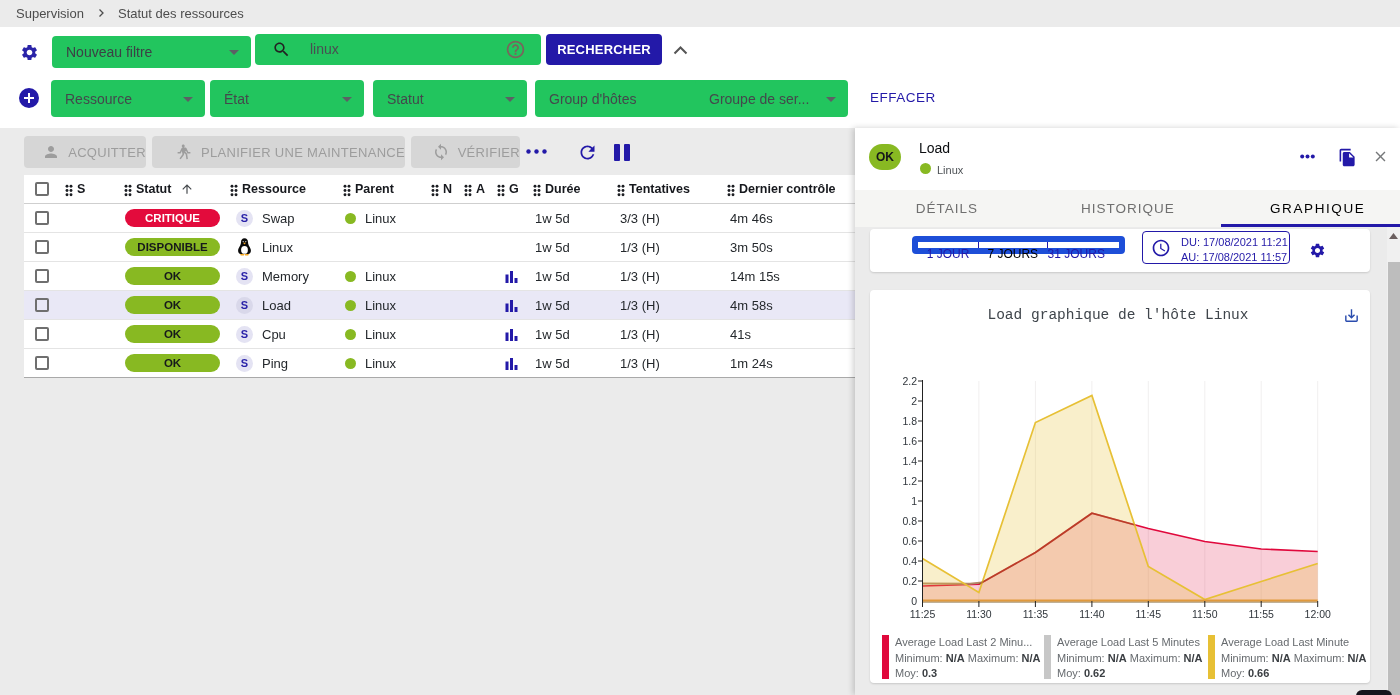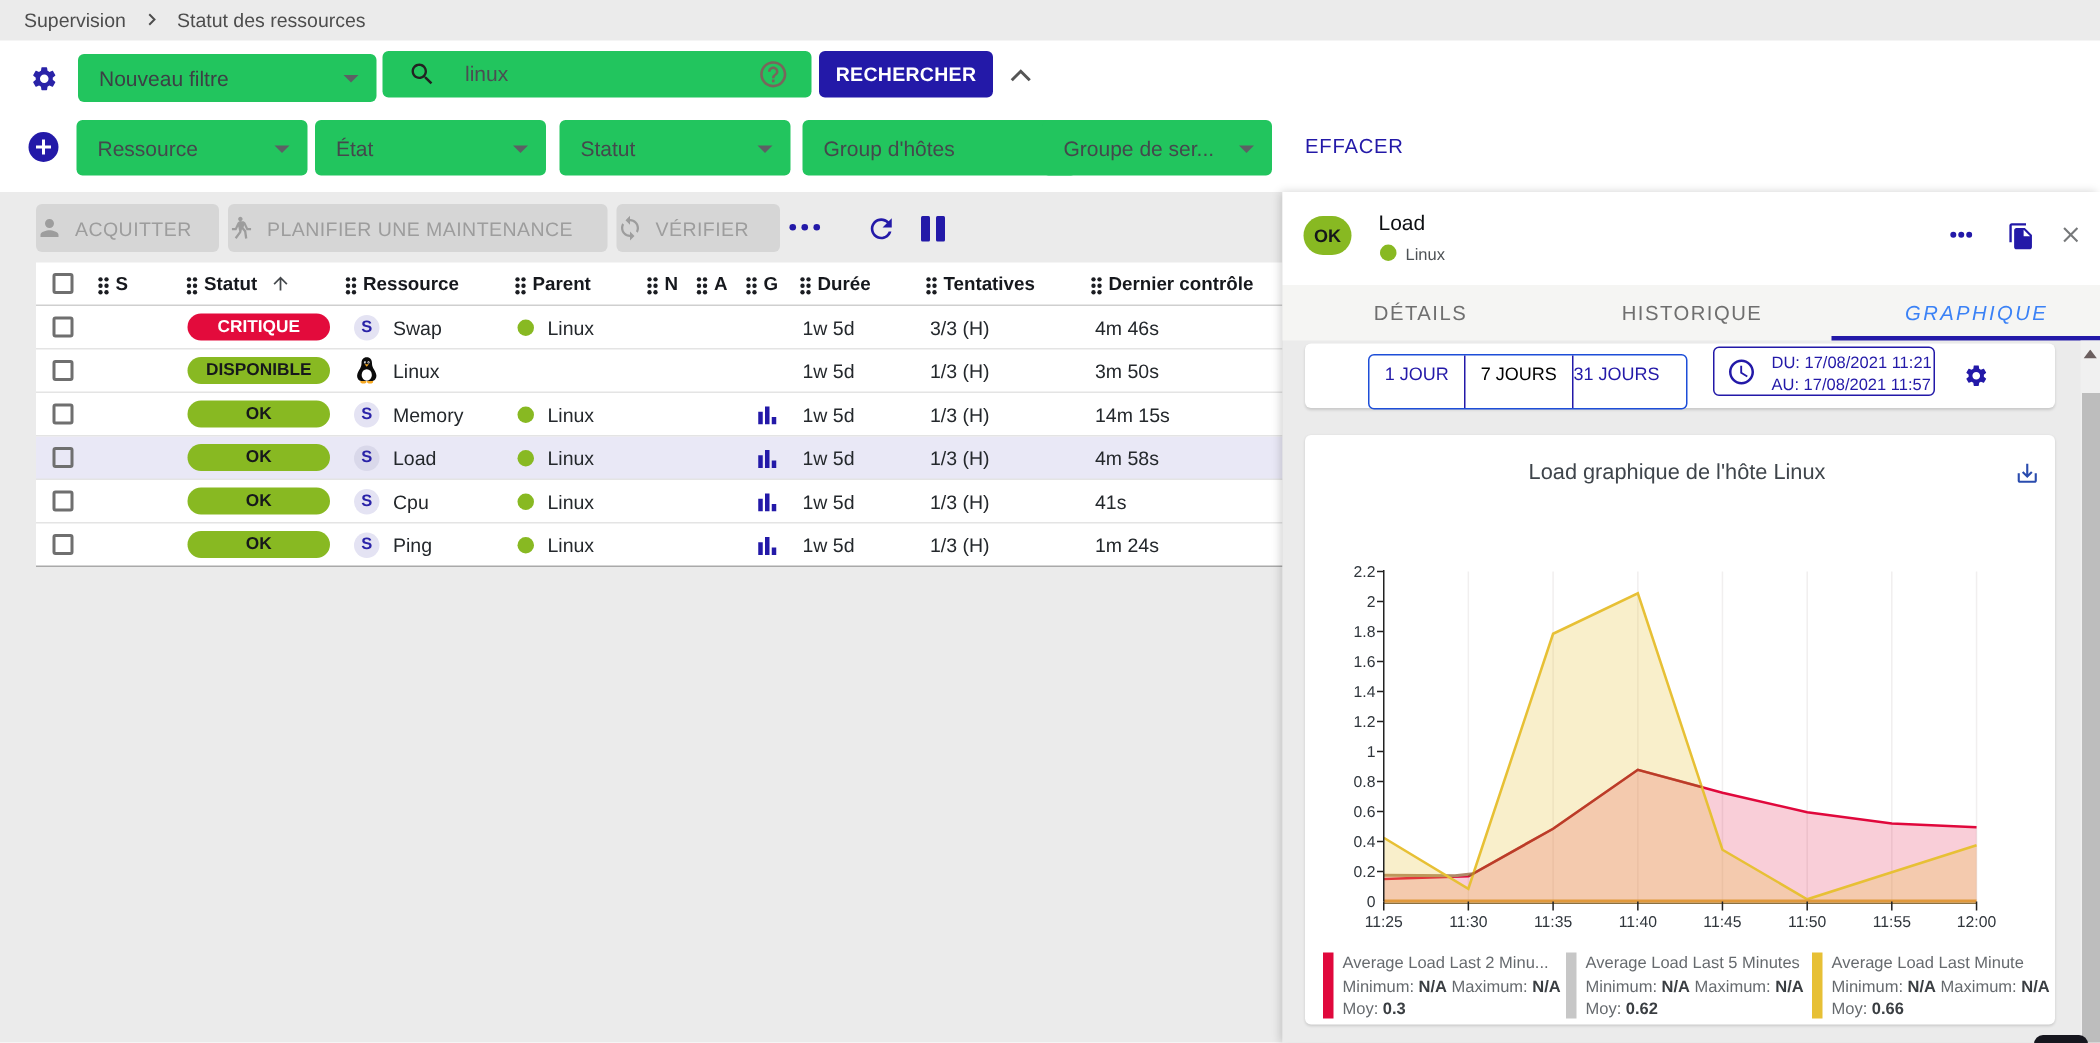--- a/index.html
+++ b/index.html
@@ -8,21 +8,21 @@
   .abs { position:absolute; }
   .crumb { left:0; top:0; width:1400px; height:27px; background:#ebebeb;
     font-size:13px; color:#4d4d4d; }
   .sel { background:#22c55e; border-radius:4px; }
   .sel .lbl { position:absolute; left:14px; top:50%; transform:translateY(-50%);
     font-size:14px; color:#44484c; white-space:nowrap; }
   .caret { position:absolute; right:12px; top:50%; margin-top:-2px;
     width:0; height:0; border-left:5px solid transparent; border-right:5px solid transparent;
     border-top:5px solid #5c6064; }
   .btn-dis { background:#d6d6d6; border-radius:4px; color:#9d9d9d;
-    font-size:13px; display:flex; align-items:center; justify-content:flex-start;
+    font-size:13px; display:flex; align-items:center; justify-content:flex-end;
     letter-spacing:.3px; white-space:nowrap; }
   .pill { border-radius:10px; width:95px; height:18px; text-align:center;
     font-size:11.5px; font-weight:bold; line-height:18px; }
   .cbx { width:14px; height:14px; border:2px solid #6f6f6f; border-radius:2px; }
   .rowline { position:absolute; left:0; right:0; height:1px; background:#e4e4e4; }
   .hdrtxt { font-size:12.5px; font-weight:bold; color:#16181d; white-space:nowrap; }
   .celltxt { font-size:13px; color:#24282c; white-space:nowrap; }
   .scircle { width:17px; height:17px; border-radius:50%; background:#e4e3f3;
     color:#2a23a8; font-size:11px; font-weight:bold; text-align:center; line-height:17px; }
   .gdot { width:11px; height:11px; border-radius:50%; background:#88b922; }
@@ -283,41 +283,41 @@
   </svg>
 <svg class="abs" style="left:1338px;top:148px;" width="19" height="19" viewBox="0 0 24 24">
     <path fill="#2319a8" d="M16 1H4c-1.1 0-2 .9-2 2v14h2V3h12V1zm-1 4 6 6v10c0 1.1-.9 2-2 2H7.99C6.89 23 6 22.1 6 21l.01-14c0-1.1.89-2 1.99-2H15zm-1 7h5.5L14 6.5V12z"></path>
   </svg>
 <svg class="abs" style="left:1372px;top:148px;" width="17" height="17" viewBox="0 0 24 24">
     <path fill="#76787a" d="M19 6.41 17.59 5 12 10.59 6.41 5 5 6.41 10.59 12 5 17.59 6.41 19 12 13.41 17.59 19 19 17.59 13.41 12z"></path>
   </svg>
 
 <span class="abs tabtxt" style="left:856px;top:201px;width:182px;text-align:center;">DÉTAILS</span>
 <span class="abs tabtxt" style="left:1037px;top:201px;width:182px;text-align:center;">HISTORIQUE</span>
-<span class="abs tabtxt" style="left:1270px;top:201px;letter-spacing:1.6px;color:#3b82f6;font-style:italic;">GRAPHIQUE</span>
+<span class="abs tabtxt" style="left:1270px;top:201px;letter-spacing:1.6px;color:#000000;">GRAPHIQUE</span>
 <div class="abs" style="left:1221px;top:224px;width:179px;height:3px;background:#2319a8;"></div>
 
 <div class="abs" style="left:870px;top:229px;width:500px;height:43px;background:#fff;border-radius:4px;box-shadow:0 1px 2px rgba(0,0,0,0.15);"></div>
-<div class="abs" style="left:912px;top:236px;width:213px;height:37px;border:1px solid #1d4ed8;border-radius:4px;display:flex;">
+<div class="abs" style="left:912px;top:236px;width:213px;height:18px;border:6px solid #1d4ed8;border-radius:4px;display:flex;">
   <div style="width:64px;border-right:1px solid #2319a8;color:#2319a8;font-size:12px;font-weight:500;text-align:center;line-height:25px;">1 JOUR</div>
   <div style="width:72px;border-right:1px solid #2319a8;color:#000000;font-size:12px;font-weight:500;text-align:center;line-height:25px;">7 JOURS</div>
   <div style="width:75px;color:#2319a8;font-size:12px;font-weight:500;text-align:left;line-height:25px;">31 JOURS</div>
 </div>
 <div class="abs" style="left:1142px;top:231px;width:148px;height:33px;border:1px solid #2319a8;border-radius:4px;"></div>
 <svg class="abs" style="left:1151px;top:238px;" width="20" height="20" viewBox="0 0 24 24">
     <path fill="#2319a8" d="M11.99 2C6.47 2 2 6.48 2 12s4.47 10 9.99 10C17.52 22 22 17.52 22 12S17.52 2 11.99 2zm.01 18c-4.42 0-8-3.58-8-8s3.58-8 8-8 8 3.58 8 8-3.58 8-8 8zm.5-13H11v6l5.25 3.15.75-1.23-4.5-2.67z"></path>
   </svg>
 <span class="abs" style="left:1181px;top:236px;font-size:11px;color:#2319a8;">DU: 17/08/2021 11:21</span>
 <span class="abs" style="left:1181px;top:251px;font-size:11px;color:#2319a8;">AU: 17/08/2021 11:57</span>
 <svg class="abs" style="left:1309px;top:242px;" width="17" height="17" viewBox="0 0 24 24">
     <path fill="#2319a8" d="M19.14 12.94c.04-.3.06-.61.06-.94 0-.32-.02-.64-.07-.94l2.03-1.58c.18-.14.23-.41.12-.61l-1.92-3.32c-.12-.22-.37-.29-.59-.22l-2.39.96c-.5-.38-1.03-.7-1.62-.94l-.36-2.54c-.04-.24-.24-.41-.48-.41h-3.84c-.24 0-.43.17-.47.41l-.36 2.54c-.59.24-1.13.57-1.62.94l-2.39-.96c-.22-.08-.47 0-.59.22L2.74 8.87c-.12.21-.08.47.12.61l2.03 1.58c-.05.3-.09.63-.09.94s.02.64.07.94l-2.03 1.58c-.18.14-.23.41-.12.61l1.92 3.32c.12.22.37.29.59.22l2.39-.96c.5.38 1.03.7 1.62.94l.36 2.54c.05.24.24.41.48.41h3.84c.24 0 .44-.17.47-.41l.36-2.54c.59-.24 1.13-.56 1.62-.94l2.39.96c.22.08.47 0 .59-.22l1.92-3.32c.12-.22.07-.47-.12-.61l-2.01-1.58zM12 15.6c-1.98 0-3.6-1.62-3.6-3.6s1.62-3.6 3.6-3.6 3.6 1.62 3.6 3.6-1.62 3.6-3.6 3.6z"></path>
   </svg>
 
 <div class="abs" style="left:870px;top:290px;width:500px;height:393px;background:#fff;border-radius:4px;box-shadow:0 1px 2px rgba(0,0,0,0.15);"></div>
-<span class="abs" style="left:870px;top:307px;width:496px;text-align:center;font-size:14.5px;color:#3f454b;">Load graphique de l'hôte Linux</span>
+<span class="abs" style="left:870px;top:307px;width:496px;text-align:center;font-size:14.5px;color:#3f454b;font-family:Liberation Mono, monospace;">Load graphique de l'hôte Linux</span>
 <svg class="abs" style="left:1343px;top:307px;" width="17" height="17" viewBox="0 0 24 24">
     <path fill="#2a4cae" d="M19 12v7H5v-7H3v7c0 1.1.9 2 2 2h14c1.1 0 2-.9 2-2v-7h-2zm-6 .67 2.59-2.58L17 11.5l-5 5-5-5 1.41-1.41L11 12.67V3h2v9.67z"></path>
   </svg>
 
 <svg class="abs" style="left:870px;top:360px;" width="500" height="270" viewBox="0 0 500 270">
 
   <g stroke="#f1efef" stroke-width="1">
     <line x1="108.9" y1="21" x2="108.9" y2="240"></line>
       <line x1="165.4" y1="21" x2="165.4" y2="240"></line>
     <line x1="221.9" y1="21" x2="221.9" y2="240"></line>

